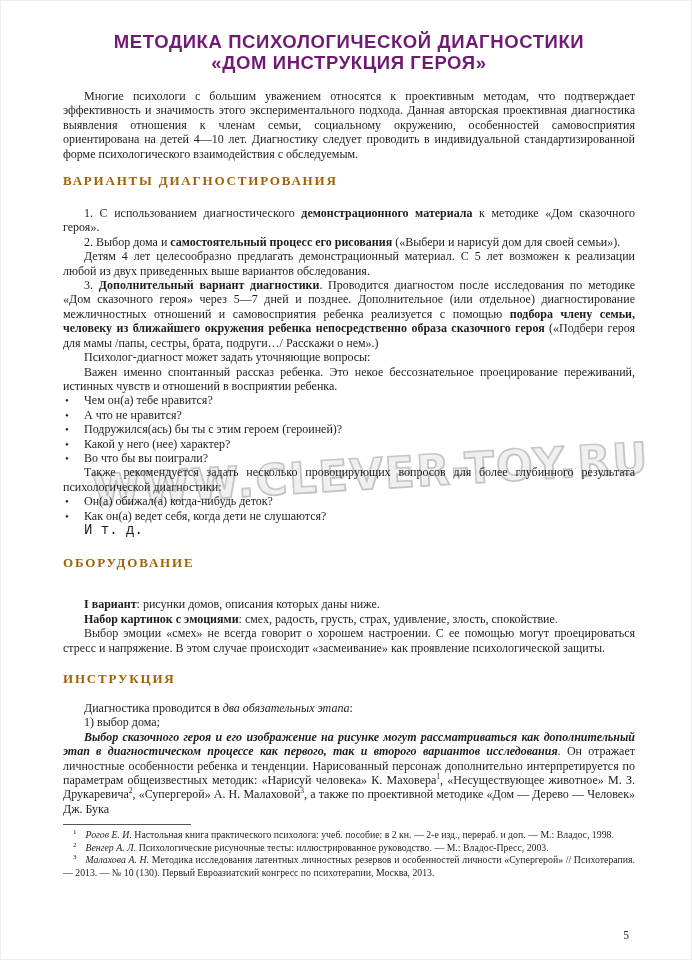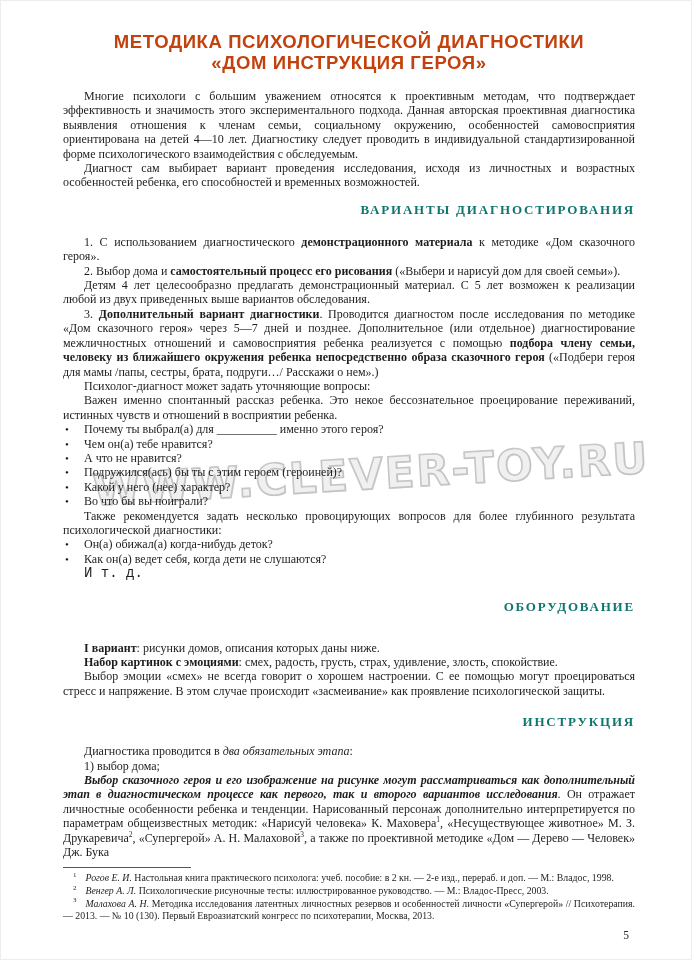--- a/index.html
+++ b/index.html
@@ -19,29 +19,29 @@
     width:572px;
   }
   .doc-title{
     margin:30px 0 0 0;
     text-align:center;
     font-family:"Liberation Sans",sans-serif;
     font-weight:700;
     font-size:18.5px;
     line-height:21px;
     letter-spacing:0.6px;
-    color:#c2410c;
+    color:#701a75;
   }
   .section-heading{
-    text-align:right;
+    text-align:left;
     font-weight:700;
     font-size:13px;
     line-height:16px;
     letter-spacing:1.8px;
-    color:#0f766e;
+    color:#a16207;
     margin:0;
   }
   .h-variants{margin:12px 0 17px 0;}
   .h-equipment{margin:18px 0 26px 0;}
   .h-instruction{margin:16px 0 14px 0;}
   p.body{
     margin:0;
     font-size:12px;
     line-height:14.4px;
     text-align:justify;
@@ -129,38 +129,36 @@
   <div class="watermark">WWW.CLEVER-TOY.RU</div>
 
   <div class="content">
 
     <div class="doc-title">
       <div>МЕТОДИКА ПСИХОЛОГИЧЕСКОЙ ДИАГНОСТИКИ</div>
       <div>«ДОМ ИНСТРУКЦИЯ ГЕРОЯ»</div>
     </div>
 
     <p class="body first">Многие психологи с большим уважением относятся к проективным методам, что подтверждает эффективность и значимость этого экспериментального подхода. Данная авторская проективная диагностика выявления отношения к членам семьи, социальному окружению, особенностей самовосприятия ориентирована на детей 4—10 лет. Диагностику следует проводить в индивидуальной стандартизированной форме психологического взаимодействия с обследуемым.</p>
-    <p class="body">Диагност сам выбирает вариант проведения исследования, исходя из личностных и возрастных особенностей ребенка, его способностей и временных возможностей.</p>
 
     <h2 class="section-heading h-variants">ВАРИАНТЫ ДИАГНОСТИРОВАНИЯ</h2>
 
     <p class="body"><span>1. С использованием диагностического </span><b>демонстрационного материала</b><span> к методике «Дом сказочного героя».</span></p>
 
     <p class="body"><span>2. Выбор дома и </span><b>самостоятельный процесс его рисования</b><span> («Выбери и нарисуй дом для своей семьи»).</span></p>
 
     <p class="body">Детям 4 лет целесообразно предлагать демонстрационный материал. С 5 лет возможен к реализации любой из двух приведенных выше вариантов обследования.</p>
 
     <p class="body"><span>3. </span><b>Дополнительный вариант диагностики</b><span>. Проводится диагностом после исследования по методике «Дом сказочного героя» через 5—7 дней и позднее. Дополнительное (или отдельное) диагностирование межличностных отношений и самовосприятия ребенка реализуется с помощью </span><b>подбора члену семьи, человеку из ближайшего окружения ребенка непосредственно образа сказочного героя</b><span> («Подбери героя для мамы /папы, сестры, брата, подруги…/ Расскажи о нем».)</span></p>
 
     <p class="body">Психолог-диагност может задать уточняющие вопросы:</p>
 
     <p class="body">Важен именно спонтанный рассказ ребенка. Это некое бессознательное проецирование переживаний, истинных чувств и отношений в восприятии ребенка.</p>
 
     <ul class="q-list">
-      <li>Почему ты выбрал(а) для __________ именно этого героя?</li>
       <li>Чем он(а) тебе нравится?</li>
       <li>А что не нравится?</li>
       <li>Подружился(ась) бы ты с этим героем (героиней)?</li>
       <li>Какой у него (нее) характер?</li>
       <li>Во что бы вы поиграли?</li>
     </ul>
 
     <p class="body">Также рекомендуется задать несколько провоцирующих вопросов для более глубинного результата психологической диагностики:</p>
 
     <ul class="q-list">

